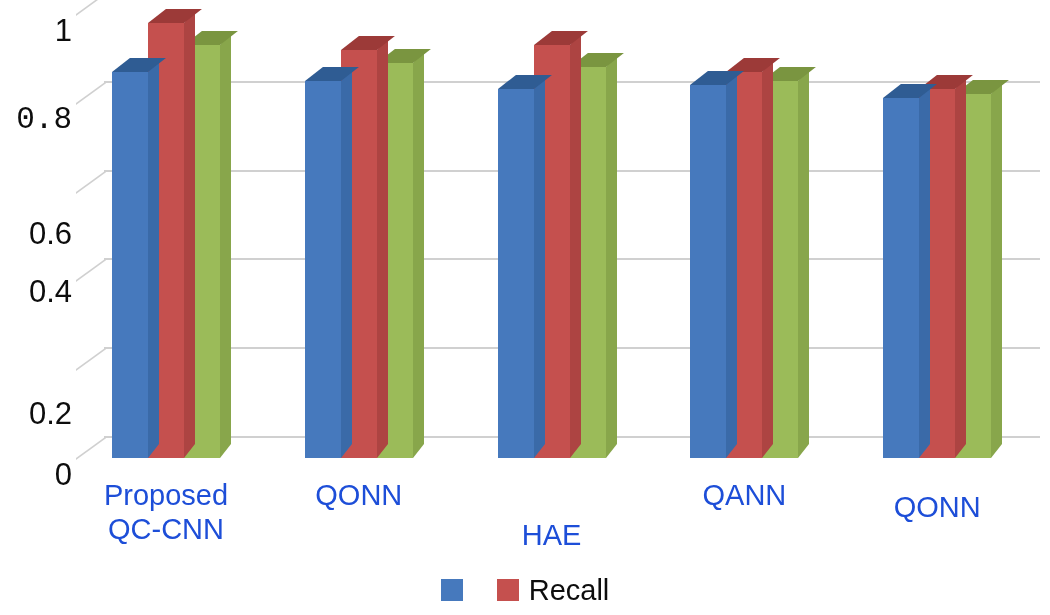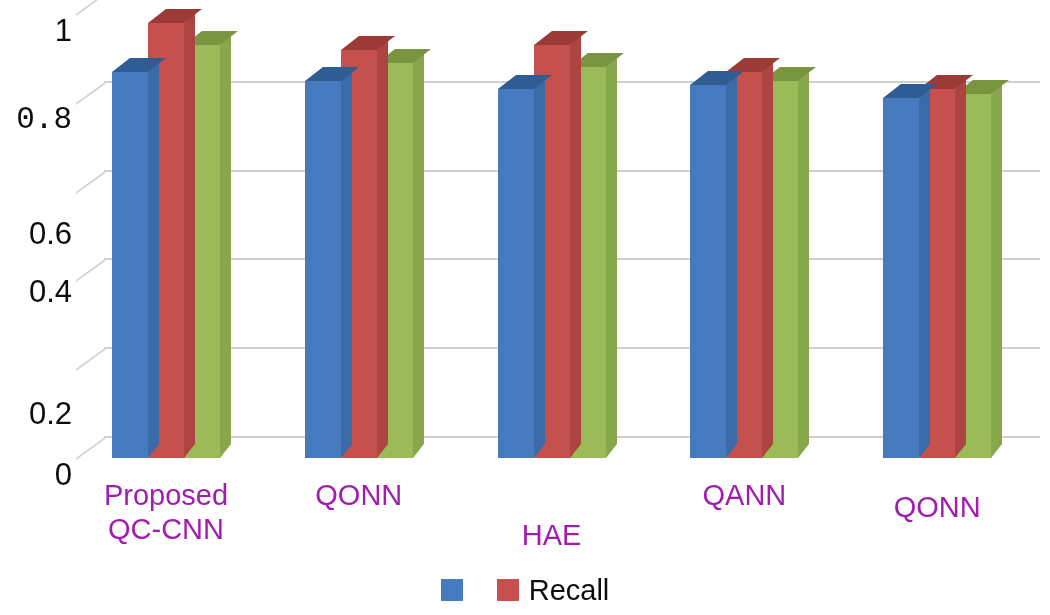--- a/index.html
+++ b/index.html
@@ -145,21 +145,21 @@
     position: absolute;
     left: 76px;
     top: 478px;
     width: 964px;
     height: 80px;
   }
   .x-label {
     position: absolute;
     text-align: center;
     font-size: 29px;
-    color: #a21caf;
+    color: #1d4ed8;
     line-height: 1.18;
     font-family: "Liberation Sans", sans-serif;
   }
   .x-label span { display: block; }
 
   
   #legend {
     position: absolute;
     left: 0;
     top: 566px;

